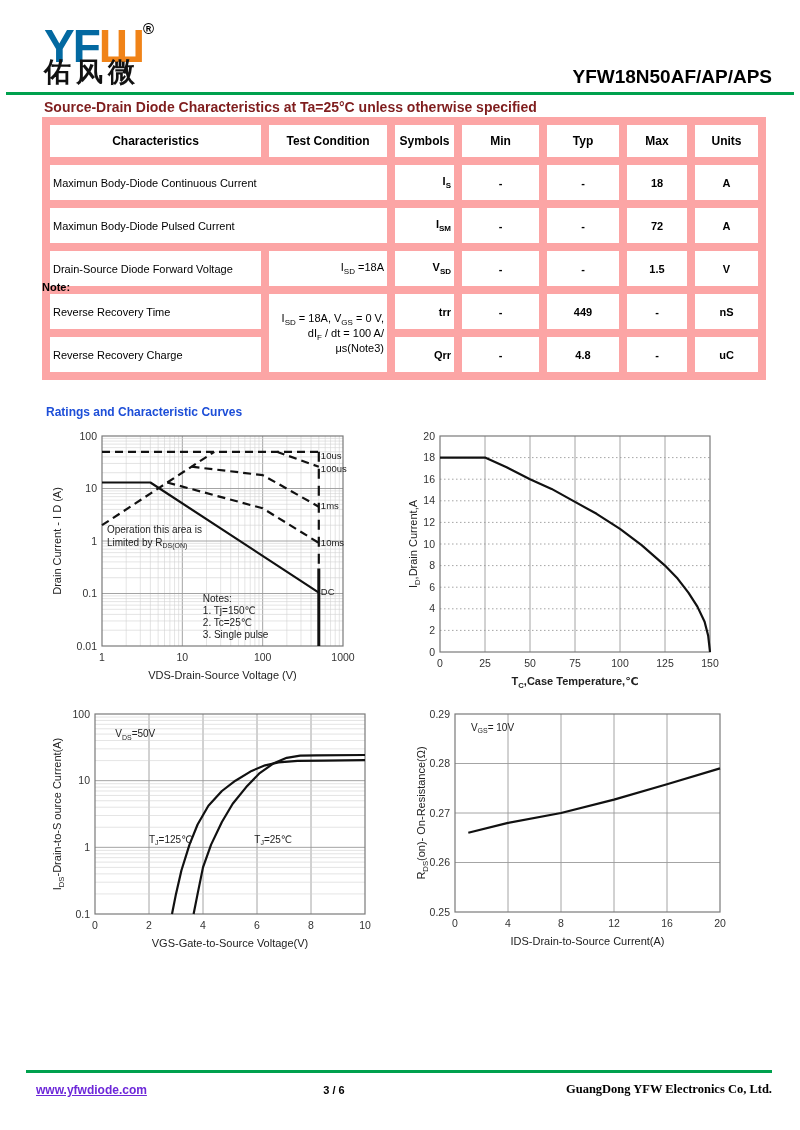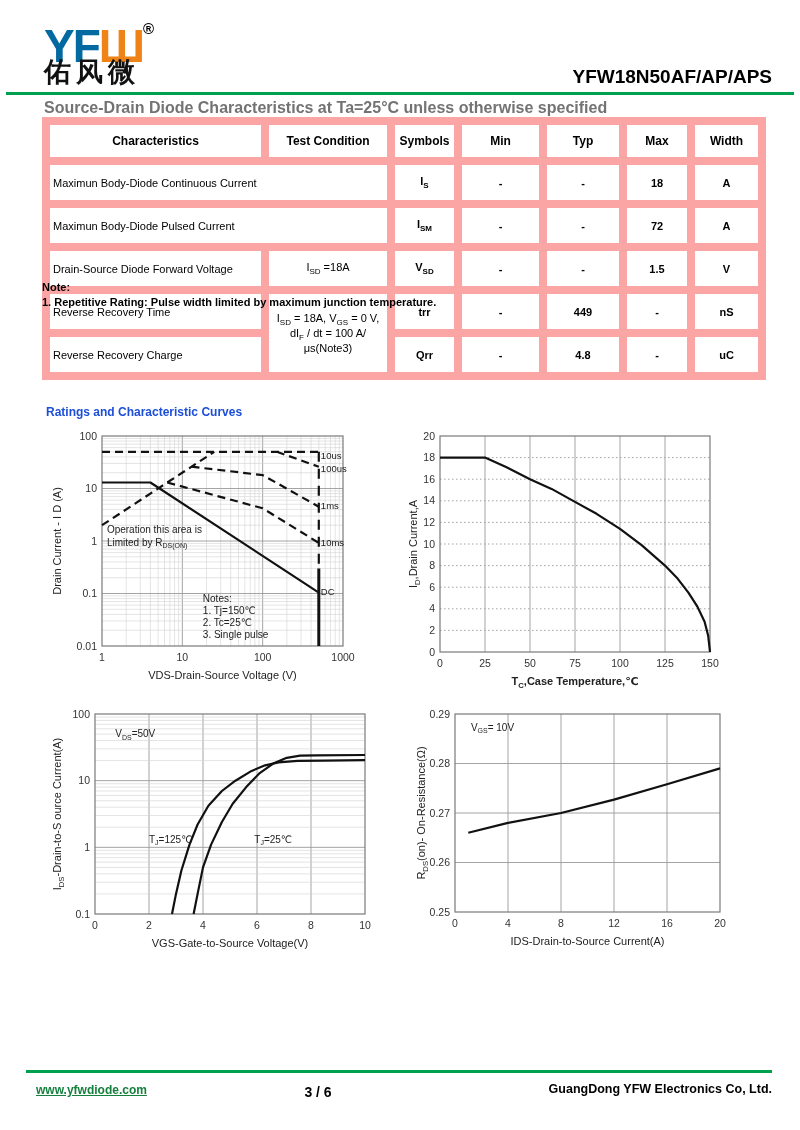--- a/index.html
+++ b/index.html
@@ -9,44 +9,44 @@
   
   .logo-line1{position:absolute;top:6px;left:44px;font-weight:800;font-size:46px;line-height:46px;letter-spacing:-2px;}
   .logo-yf{color:#0369a1;}
   .logo-w{color:#f08318;}
   .logo-reg{font-size:15px;vertical-align:28px;color:#000;font-weight:700;letter-spacing:0;}
   .logo-cn{position:absolute;top:54px;left:44px;font-weight:700;font-size:27px;letter-spacing:5px;color:#111;}
   .part-number{position:absolute;top:66px;right:28px;font-weight:800;font-size:19px;}
   .rule-green-top{position:absolute;top:92px;left:6px;right:6px;height:3px;background:#00a14e;}
   .rule-green-bottom{position:absolute;top:1070px;left:26px;right:28px;height:3px;background:#00a14e;}
 
-  .section-title{position:absolute;top:99px;left:44px;font-weight:800;font-size:16px;color:#737373;}
+  .section-title{position:absolute;top:99px;left:44px;font-weight:800;font-size:14px;color:#7f1d1d;}
   .curves-title{position:absolute;top:393px;left:46px;font-weight:800;font-size:12px;color:#1d4ed8;margin-top:12px;}
 
   
   table.spec{position:absolute;top:117px;left:42px;border-collapse:collapse;table-layout:fixed;width:716px;}
   table.spec td,table.spec th{border:8px solid #fca5a5;font-size:11px;padding:5px 3px;height:25px;overflow:hidden;}
   table.spec th{font-size:12px;font-weight:700;text-align:center;height:22px;}
   td.c-char{text-align:left;font-weight:500;}
-  td.c-cond{text-align:center;font-size:10.5px;}
-  td.c-sym{text-align:center;font-weight:800;font-size:12px;}
+  td.c-cond{text-align:right;font-size:10.5px;}
+  td.c-sym{text-align:right;font-weight:800;font-size:12px;}
   td.c-val{text-align:center;font-weight:600;font-size:11px;}
   td.c-unit{text-align:center;font-weight:800;font-size:12px;}
   sub{font-size:8px;}
 
   
   .notes{position:absolute;top:280px;left:42px;font-size:11px;font-weight:700;line-height:15px;}
 
   
   svg text{font-family:"Liberation Sans","DejaVu Sans",sans-serif;}
 
   
-  .footer-link{position:absolute;top:1083px;left:36px;font-size:12px;font-weight:700;color:#15803d;text-decoration:underline;}
-  .footer-page{position:absolute;top:1084px;left:0;width:636px;text-align:center;font-size:14px;font-weight:700;}
-  .footer-company{position:absolute;top:1082px;right:28px;font-size:12.5px;font-weight:800;}
+  .footer-link{position:absolute;top:1083px;left:36px;font-size:12px;font-weight:700;color:#6d28d9;text-decoration:underline;}
+  .footer-page{position:absolute;top:1084px;left:0;width:636px;text-align:center;font-size:11px;font-weight:700;padding-left:16px;}
+  .footer-company{position:absolute;top:1082px;right:28px;font-size:12.5px;font-weight:800;font-family:Liberation Serif, serif;}
 </style>
 </head>
 <body>
 
 <div class="logo-line1"><span class="logo-yf">YF</span><span class="logo-w">Ш</span><span class="logo-reg">®</span></div>
 <div class="logo-cn">佑风微</div>
 <div class="part-number">YFW18N50AF/AP/APS</div>
 <div class="rule-green-top"></div>
 
 <div class="section-title">Source-Drain Diode Characteristics at Ta=25°C unless otherwise specified</div>
@@ -62,21 +62,21 @@
       <col style="width:71px">
   </colgroup>
   <thead>
       <tr id="spec-head">
         <th>Characteristics</th>
         <th>Test Condition</th>
         <th>Symbols</th>
         <th>Min</th>
         <th>Typ</th>
         <th>Max</th>
-        <th>Width</th>
+        <th>Units</th>
       </tr>
     </thead>
   <tbody id="spec-body">
       <tr>
         <td class="c-char" colspan="2">Maximun Body-Diode Continuous Current</td>
         <td class="c-sym">I<sub>S</sub></td>
         <td class="c-val">-</td>
         <td class="c-val">-</td>
         <td class="c-val">18</td>
         <td class="c-unit">A</td>
@@ -113,21 +113,20 @@
         <td class="c-val">-</td>
         <td class="c-val">4.8</td>
         <td class="c-val">-</td>
         <td class="c-unit">uC</td>
       </tr>
     </tbody>
 </table>
 
 <div class="notes">
   <div>Note:</div>
-  <div>1. Repetitive Rating: Pulse width limited by maximum junction temperature.</div>
 </div>
 
 <div class="curves-title">Ratings and Characteristic Curves</div>
 
 <div id="chart-slot-0" class="abs" style="left:48px;top:420px;"><svg width="345" height="275" viewBox="0 0 345 275">
       <line x1="78.18274298500648" y1="16" x2="78.18274298500648" y2="226" stroke="#d2d2d2" stroke-width="0.6"></line>
       <line x1="92.32874079581288" y1="16" x2="92.32874079581288" y2="226" stroke="#d2d2d2" stroke-width="0.6"></line>
       <line x1="102.36548597001297" y1="16" x2="102.36548597001297" y2="226" stroke="#d2d2d2" stroke-width="0.6"></line>
       <line x1="110.15059034832686" y1="16" x2="110.15059034832686" y2="226" stroke="#d2d2d2" stroke-width="0.6"></line>
       <line x1="116.51148378081938" y1="16" x2="116.51148378081938" y2="226" stroke="#d2d2d2" stroke-width="0.6"></line>

